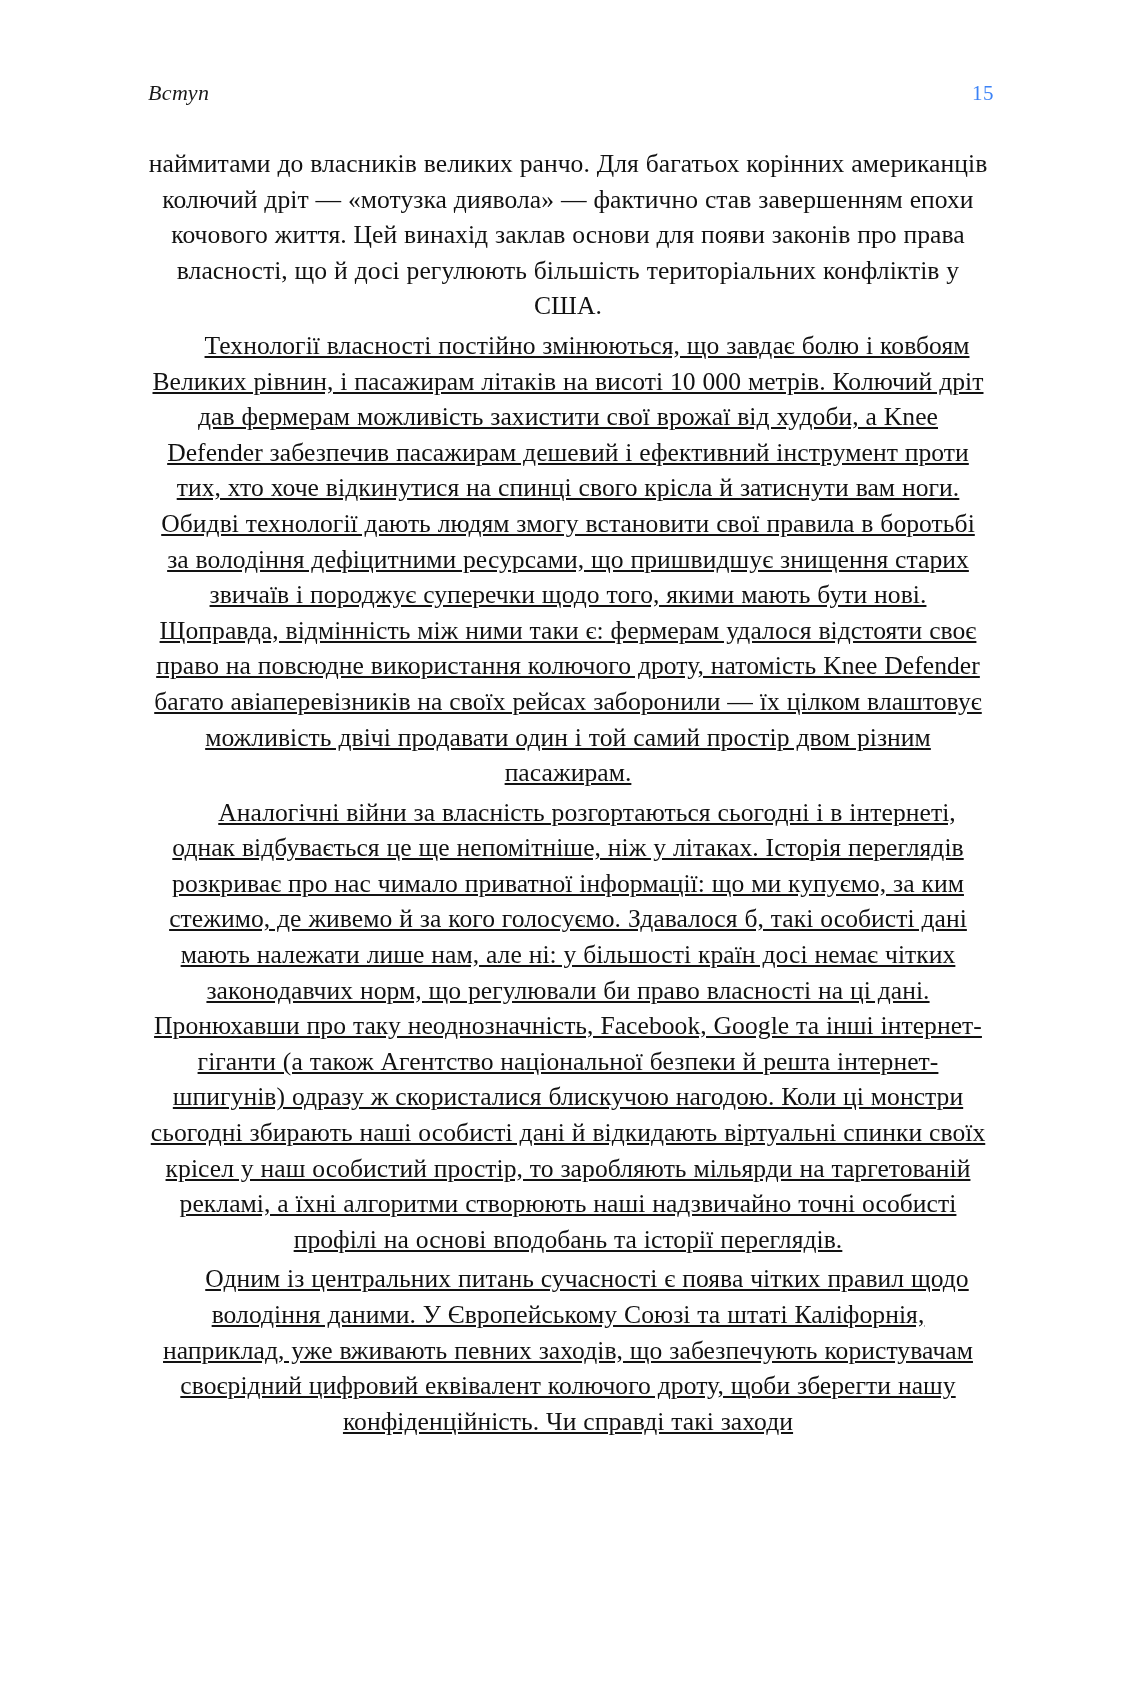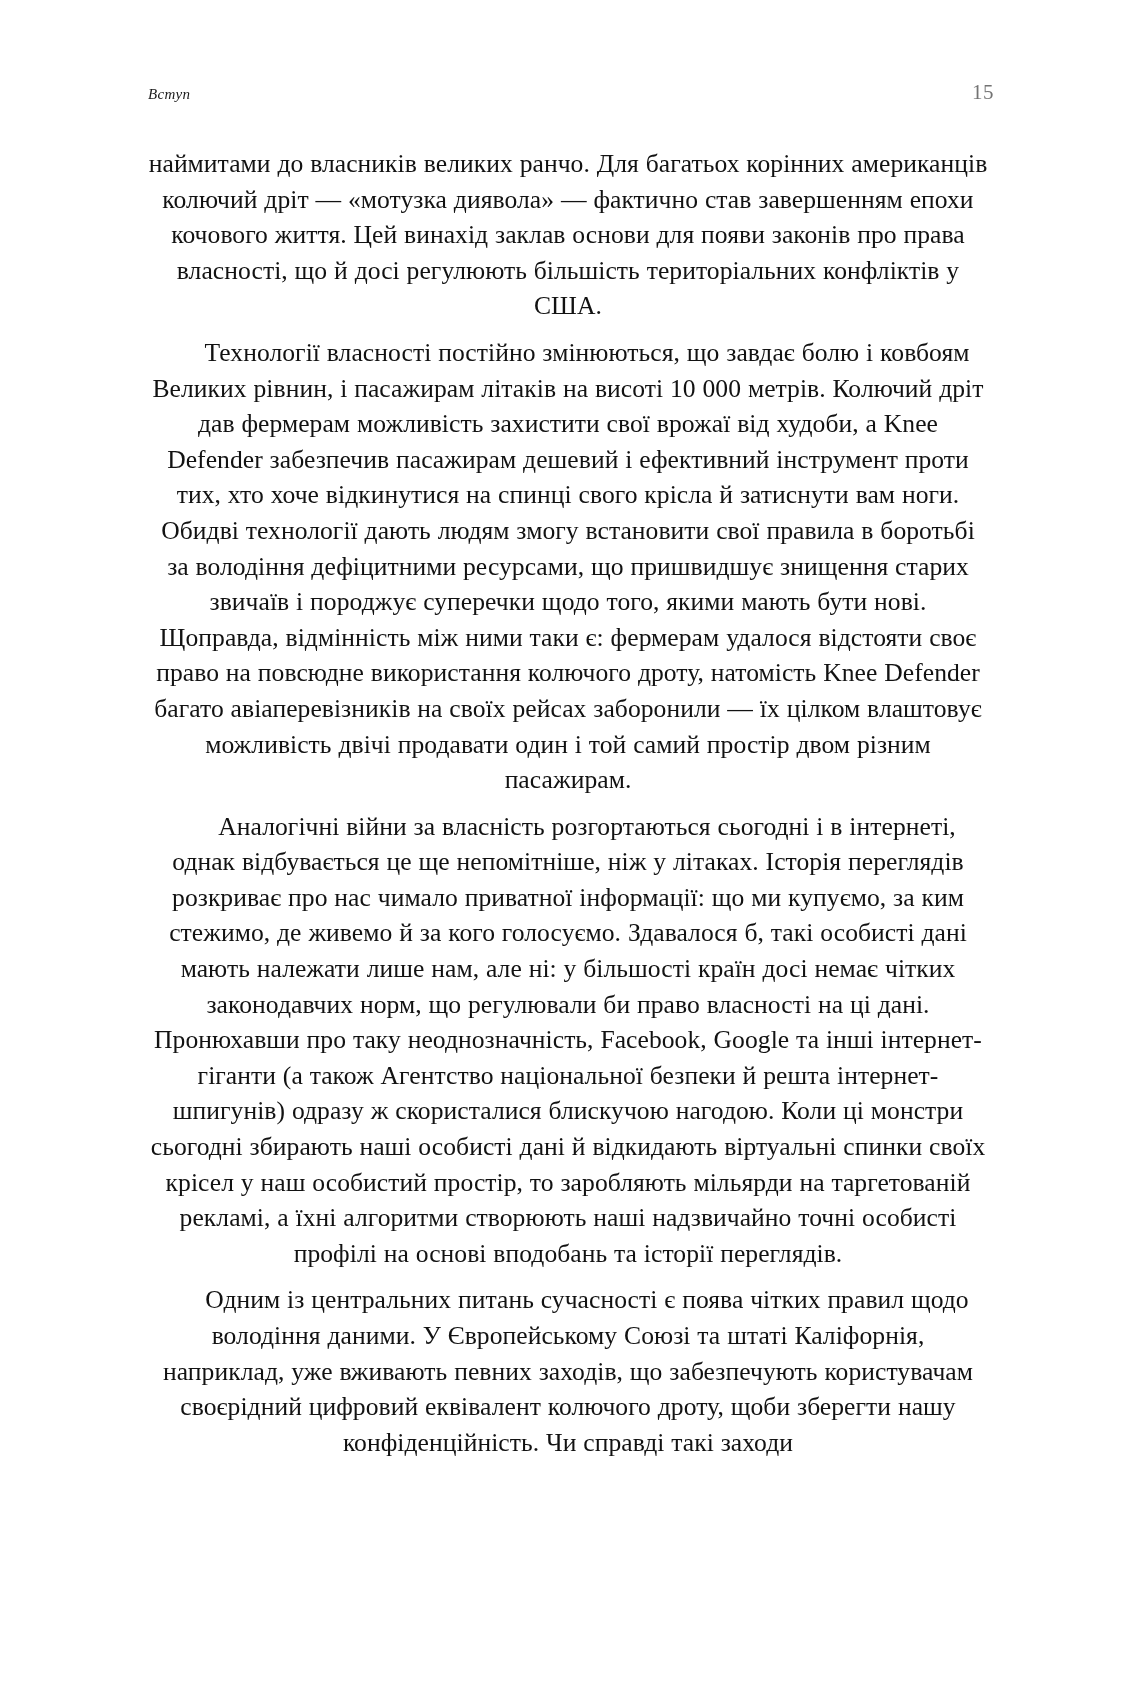--- a/index.html
+++ b/index.html
@@ -26,47 +26,48 @@
     left: 148px;
     right: 148px;
     top: 80px;
     height: 34px;
     display: flex;
     align-items: baseline;
     justify-content: space-between;
   }
   .running-head-title {
     font-style: italic;
-    font-size: 15px;
+    font-size: 22px;
     letter-spacing: 0.4px;
     color: #1a1a1a;
   }
   .running-head-folio {
     font-size: 21px;
-    color: #737373;
+    color: #3b82f6;
     letter-spacing: 0.5px;
   }
   .text-block {
     position: absolute;
     left: 148px;
     top: 146px;
     width: 840px;
   }
   .para {
     margin: 0;
     font-size: 25.6px;
     line-height: 35.6px;
     color: #121212;
     text-align: center;
     white-space: pre-line;
     letter-spacing: 0.05px;
     word-spacing: 0.4px;
   }
   .para + .para {
-    margin-top: 11px;
+    margin-top: 4px;
+    text-decoration: underline;
   }
   .indent {
     display: inline-block;
     width: 38px;
   }
 </style>
 </head>
 <body>
 
 <div class="page">

